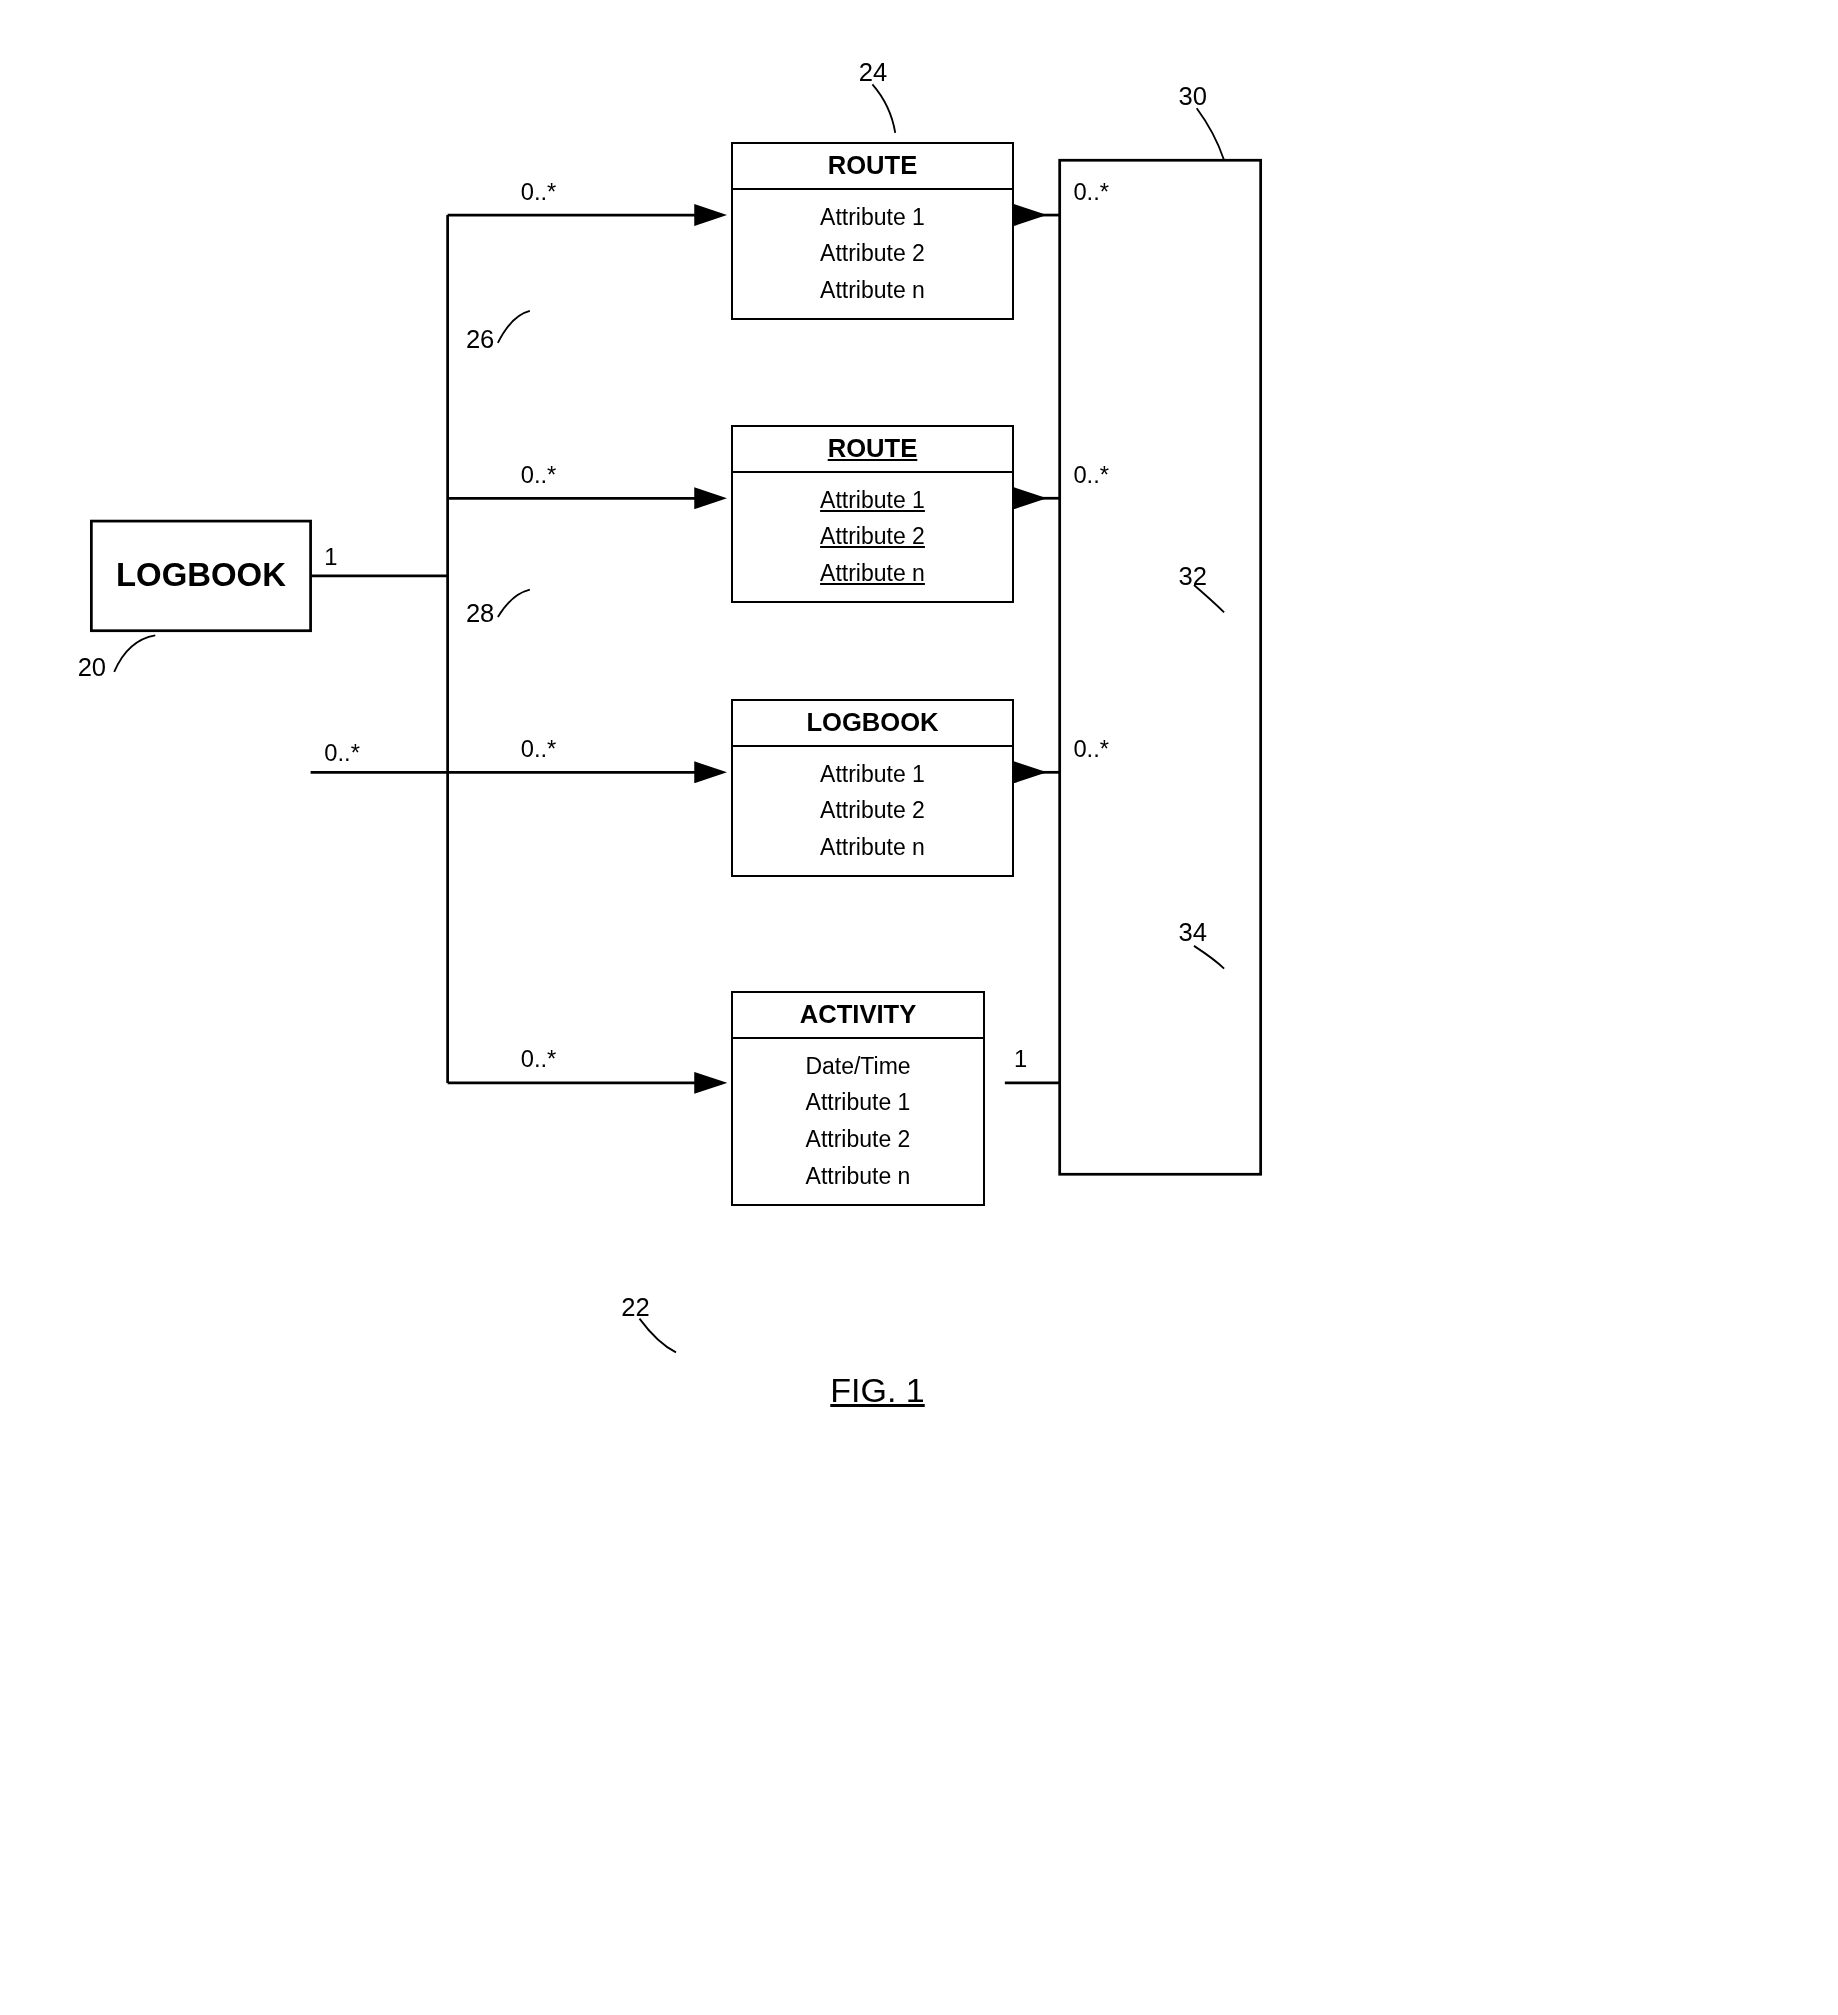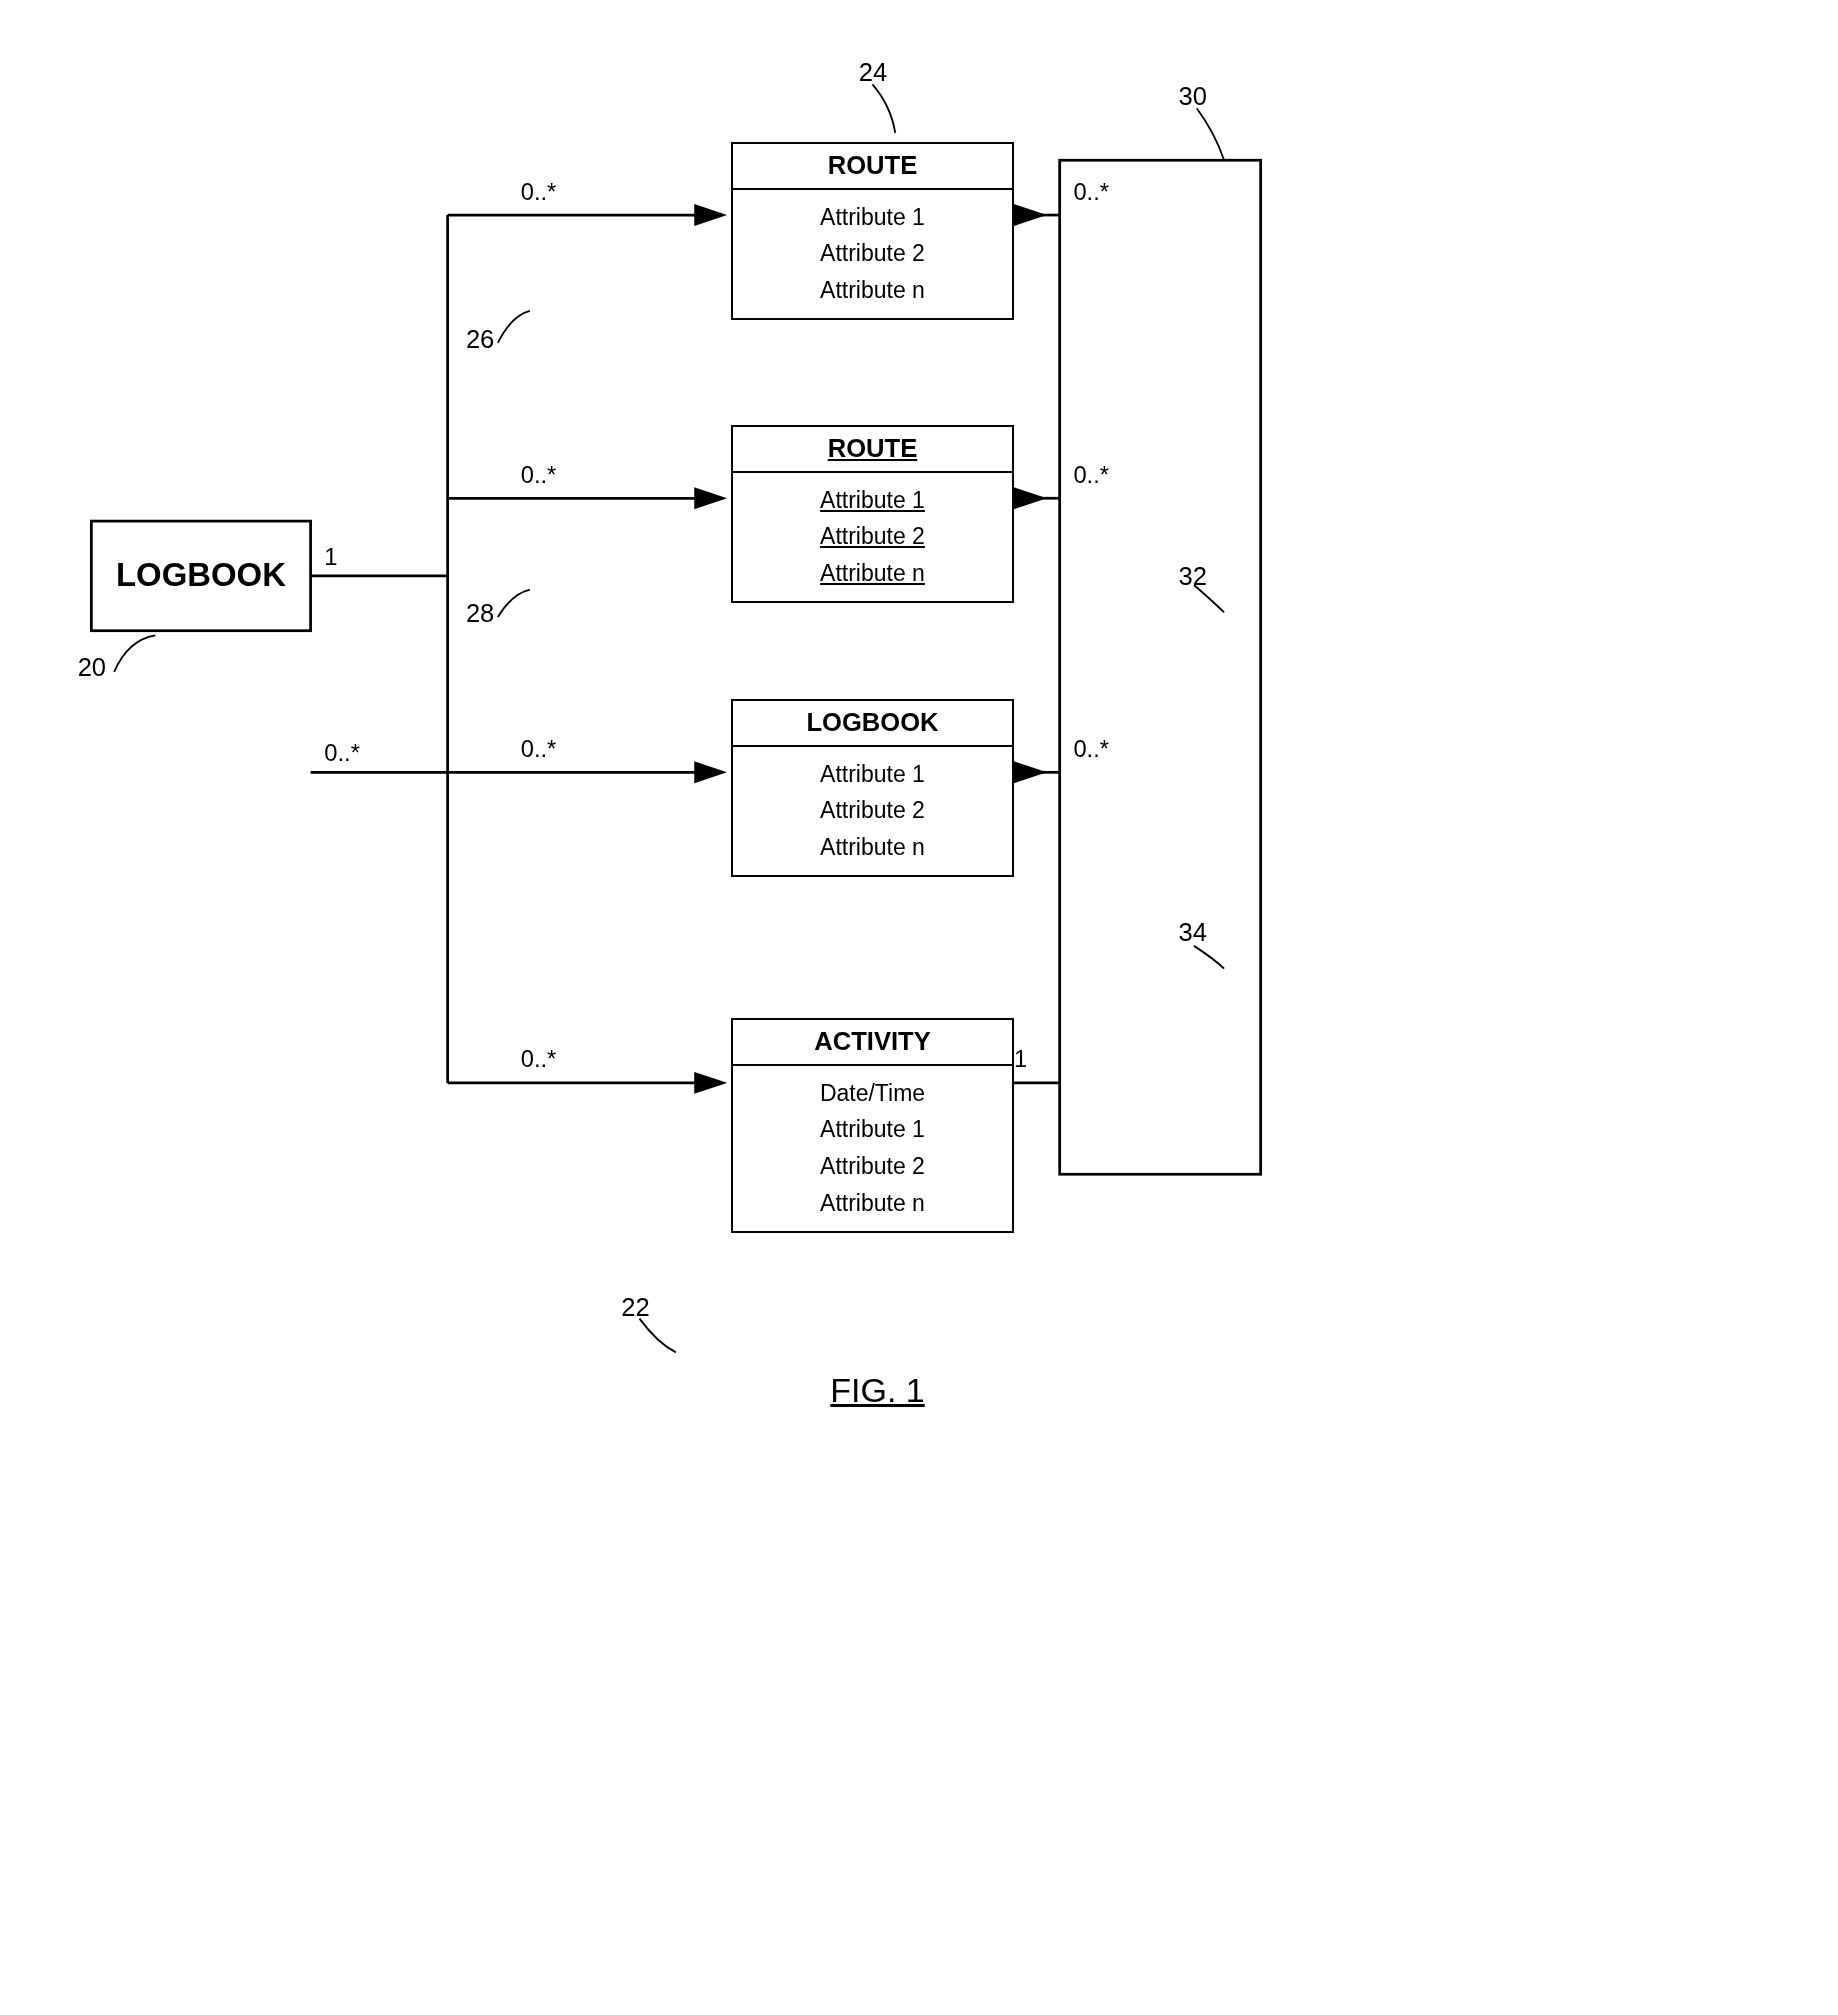--- a/index.html
+++ b/index.html
@@ -143,21 +143,21 @@
     </div>
   </div>
 
   <div class="entity-box" style="left: 731px; top: 699px; width: 283px;">
     <div class="entity-title">LOGBOOK</div>
     <div class="entity-body">
       Attribute 1<br>Attribute 2<br>Attribute n
     </div>
   </div>
 
-  <div class="entity-box" style="left: 731px; top: 1018px; width: 283px;">
+  <div class="entity-box" style="left: 731px; top: 991px; width: 254px;">
     <div class="entity-title">ACTIVITY</div>
     <div class="entity-body">
       Date/Time<br>Attribute 1<br>Attribute 2<br>Attribute n
     </div>
   </div>
 
   <div class="fig-label" style="left: 786px; top: 1371px; width: 183px;">FIG. 1</div>
 
 </div>
 

